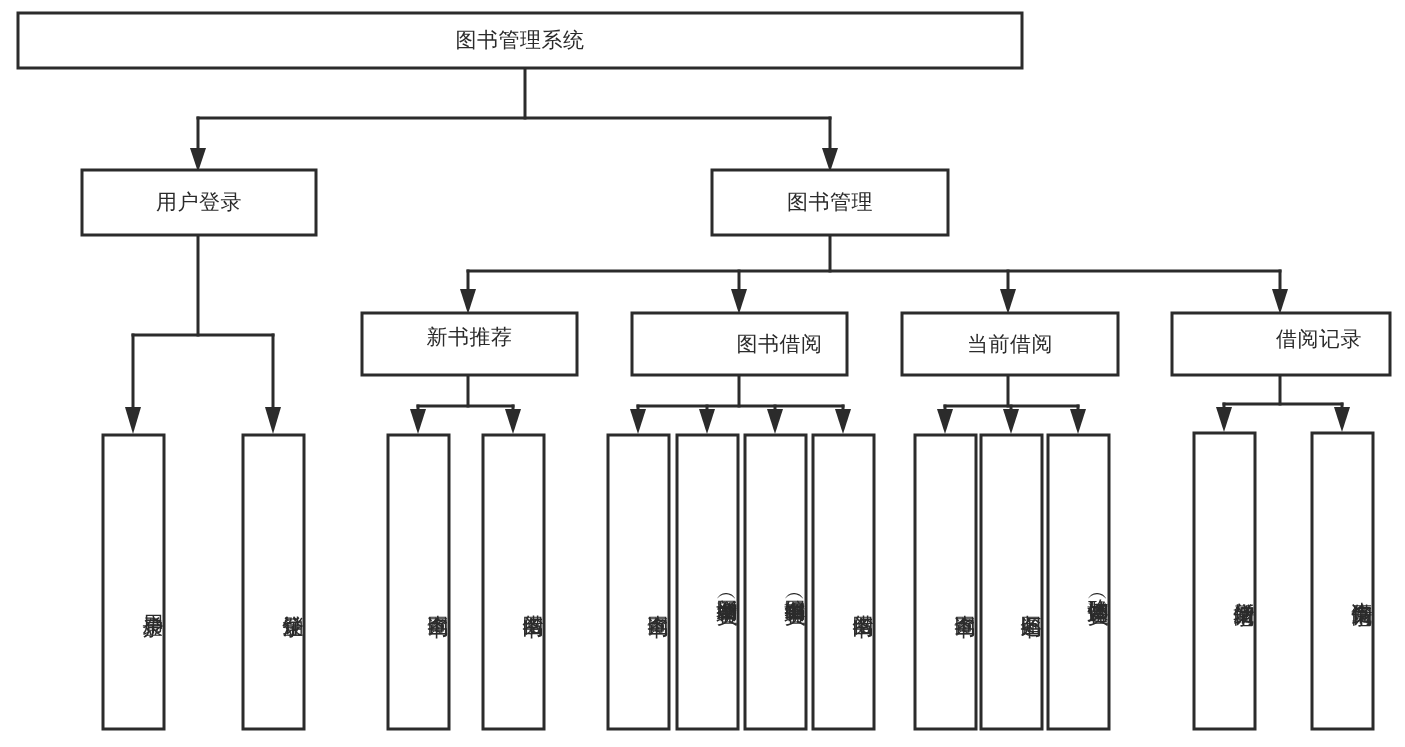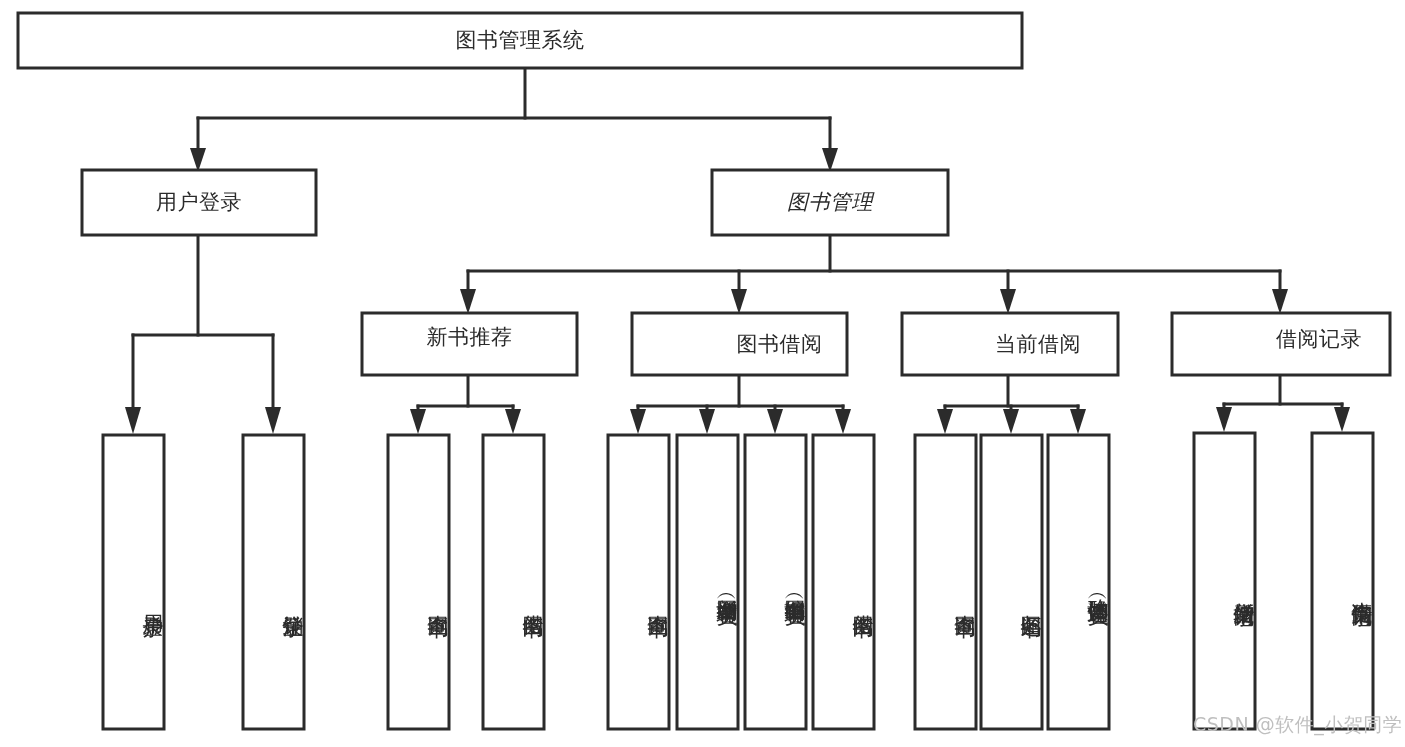--- a/index.html
+++ b/index.html
@@ -173,39 +173,38 @@
       <rect class="node-box" x="1048" y="435" width="61" height="294"></rect>
 
       <rect class="node-box" x="1194" y="433" width="61" height="296"></rect>
       <rect class="node-box" x="1312" y="433" width="61" height="296"></rect>
     </g>
   </svg>
 
   <div class="node-label" style="left:18px; top:13px; width:1004px; height:55px;">图书管理系统</div>
 
   <div class="node-label" style="left:82px; top:170px; width:234px; height:65px;">用户登录</div>
-  <div class="node-label" style="left:712px; top:170px; width:236px; height:65px;font-style:italic;">图书管理</div>
+  <div class="node-label" style="left:712px; top:170px; width:236px; height:65px;">图书管理</div>
 
   <div class="node-label" style="left:362px; top:313px; width:215px; height:48px;">新书推荐</div>
   <div class="node-label" style="left:632px; top:313px; width:215px; height:62px;padding-left:40px;">图书借阅</div>
-  <div class="node-label" style="left:902px; top:313px; width:216px; height:62px;margin-left:28px;">当前借阅</div>
+  <div class="node-label" style="left:902px; top:313px; width:216px; height:62px;">当前借阅</div>
   <div class="node-label" style="left:1172px; top:313px; width:218px; height:52px;padding-left:38px;">借阅记录</div>
 
   <div class="node-label vertical" style="left:103px; top:466px; width:61px; height:263px;">用户登录</div>
   <div class="node-label vertical" style="left:243px; top:466px; width:61px; height:263px;">注销登录</div>
 
   <div class="node-label vertical" style="left:388px; top:466px; width:61px; height:263px;">查询图书</div>
   <div class="node-label vertical" style="left:483px; top:466px; width:61px; height:263px;">借阅图书</div>
 
   <div class="node-label vertical" style="left:608px; top:466px; width:61px; height:263px;">查询图书</div>
   <div class="node-label vertical" style="left:677px; top:440px; width:61px; height:289px;">新增图书（管理员）</div>
   <div class="node-label vertical" style="left:745px; top:440px; width:61px; height:289px;">编辑图书（管理员）</div>
   <div class="node-label vertical" style="left:813px; top:466px; width:61px; height:263px;">借阅图书</div>
 
   <div class="node-label vertical" style="left:915px; top:466px; width:61px; height:263px;">查询图书</div>
   <div class="node-label vertical" style="left:981px; top:466px; width:61px; height:263px;">归还图书</div>
   <div class="node-label vertical" style="left:1048px; top:440px; width:61px; height:289px;">确认归还（管理员）</div>
 
   <div class="node-label vertical" style="left:1194px; top:443px; width:61px; height:286px;">新增借阅记录</div>
   <div class="node-label vertical" style="left:1312px; top:443px; width:61px; height:286px;">查询借阅记录</div>
 
-  <div class="watermark">CSDN @软件_小贺同学</div>
 </div>
 
 </body></html>

